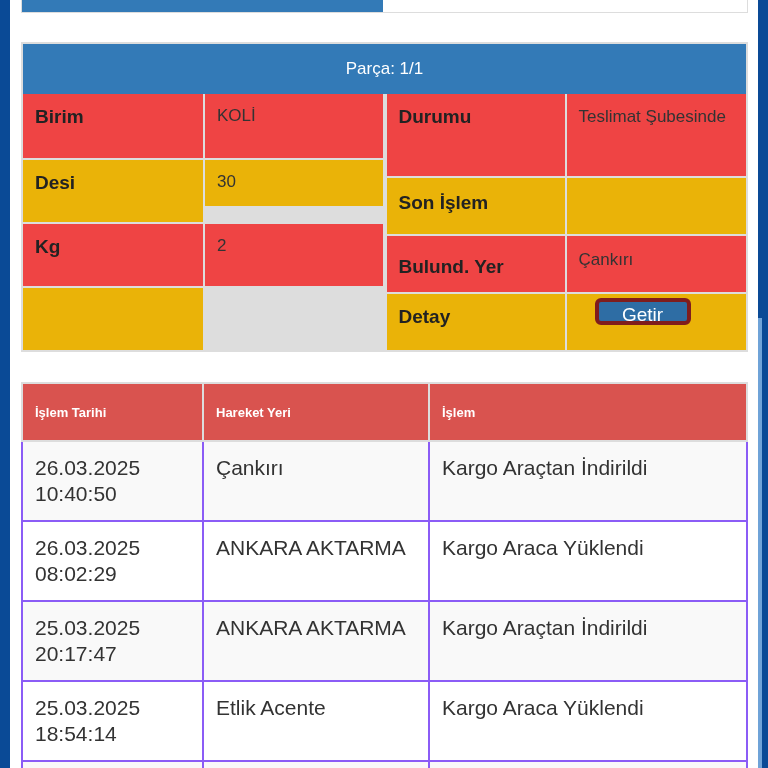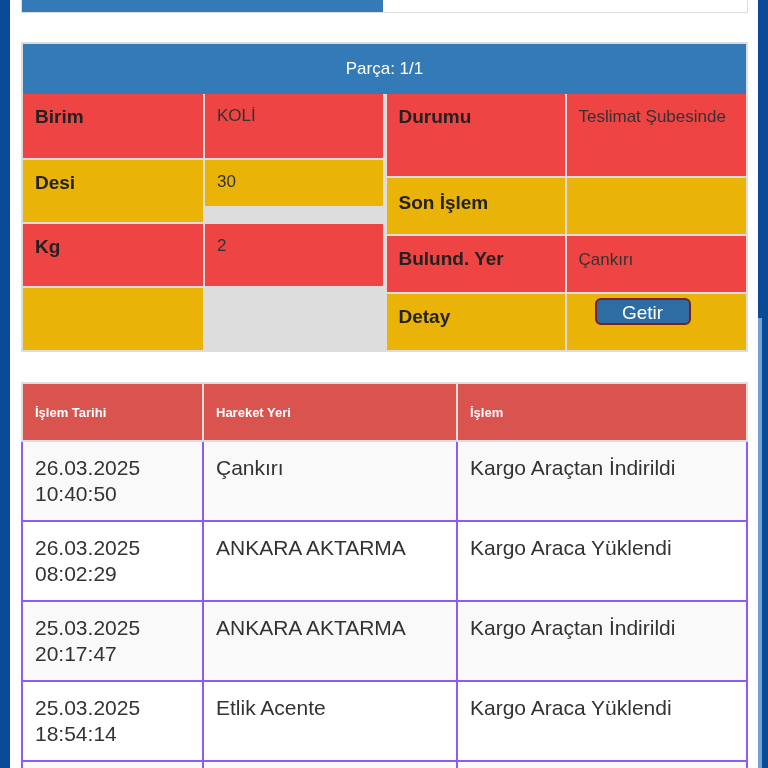--- a/index.html
+++ b/index.html
@@ -41,21 +41,21 @@
   }
   .parca-body { display: flex; background: #ddd; gap: 4px; }
   .half { flex: 1; display: grid; grid-template-columns: 180px 1fr; gap: 2px; background: #dddddd; }
   .half.right { grid-template-columns: 178px 1fr; }
   .cell { padding: 12px 12px; font-size: 17px; color: #333; }
   .cell.lbl { font-weight: bold; font-size: 19px; color: #222; }
   .odd { background: #ef4444; }
   .even { background: #eab308; }
   .getir-btn {
     display: inline-block; background: #2e6da4; color: #fff;
-    border: 2px solid #7f1d1d; border-radius: 6px;
+    border: 4px solid #7f1d1d; border-radius: 6px;
     width: 96px; height: 27px; line-height: 25px; text-align: center;
     font-size: 19px; margin: 4px 0 0 28px;
   }
 
   
   .moves {
     position: absolute; left: 11px; top: 382px; width: 727px;
     border: 2px solid #dddddd;
     border-collapse: collapse;
   }
@@ -93,35 +93,35 @@
         <div class="cell even" style="height:46px">30</div>
         <div class="cell lbl odd" style="height:62px">Kg</div>
         <div class="cell odd" style="height:62px">2</div>
         <div class="cell even" style="height:62px"></div>
       </div>
       <div class="half right">
         <div class="cell lbl odd" style="height:82px">Durumu</div>
         <div class="cell odd" style="height:82px; line-height:26px; padding-top:10px">Teslimat Şubesinde</div>
         <div class="cell lbl even" style="height:56px; padding-top:14px">Son İşlem</div>
         <div class="cell even" style="height:56px"></div>
-        <div class="cell lbl odd" style="height:56px; padding-top:12px">Bulund. Yer</div>
+        <div class="cell lbl odd" style="height:56px; padding-top:20px">Bulund. Yer</div>
         <div class="cell odd" style="height:56px; padding-top:14px">Çankırı</div>
         <div class="cell lbl even" style="height:56px">Detay</div>
         <div class="cell even" style="height:56px; padding:0">
           <span class="getir-btn">Getir</span>
         </div>
       </div>
     </div>
   </div>
 
   <table class="moves">
     <thead>
       <tr>
         <th style="width:181px">İşlem Tarihi</th>
-        <th style="width:254px">Hareket Yeri</th>
+        <th style="width:226px">Hareket Yeri</th>
         <th>İşlem</th>
       </tr>
     </thead>
     <tbody>
       <tr>
         <td>
             <span class="date-line">26.03.2025</span>
             <span class="date-line">10:40:50</span>
           </td>
         <td>Çankırı</td>

